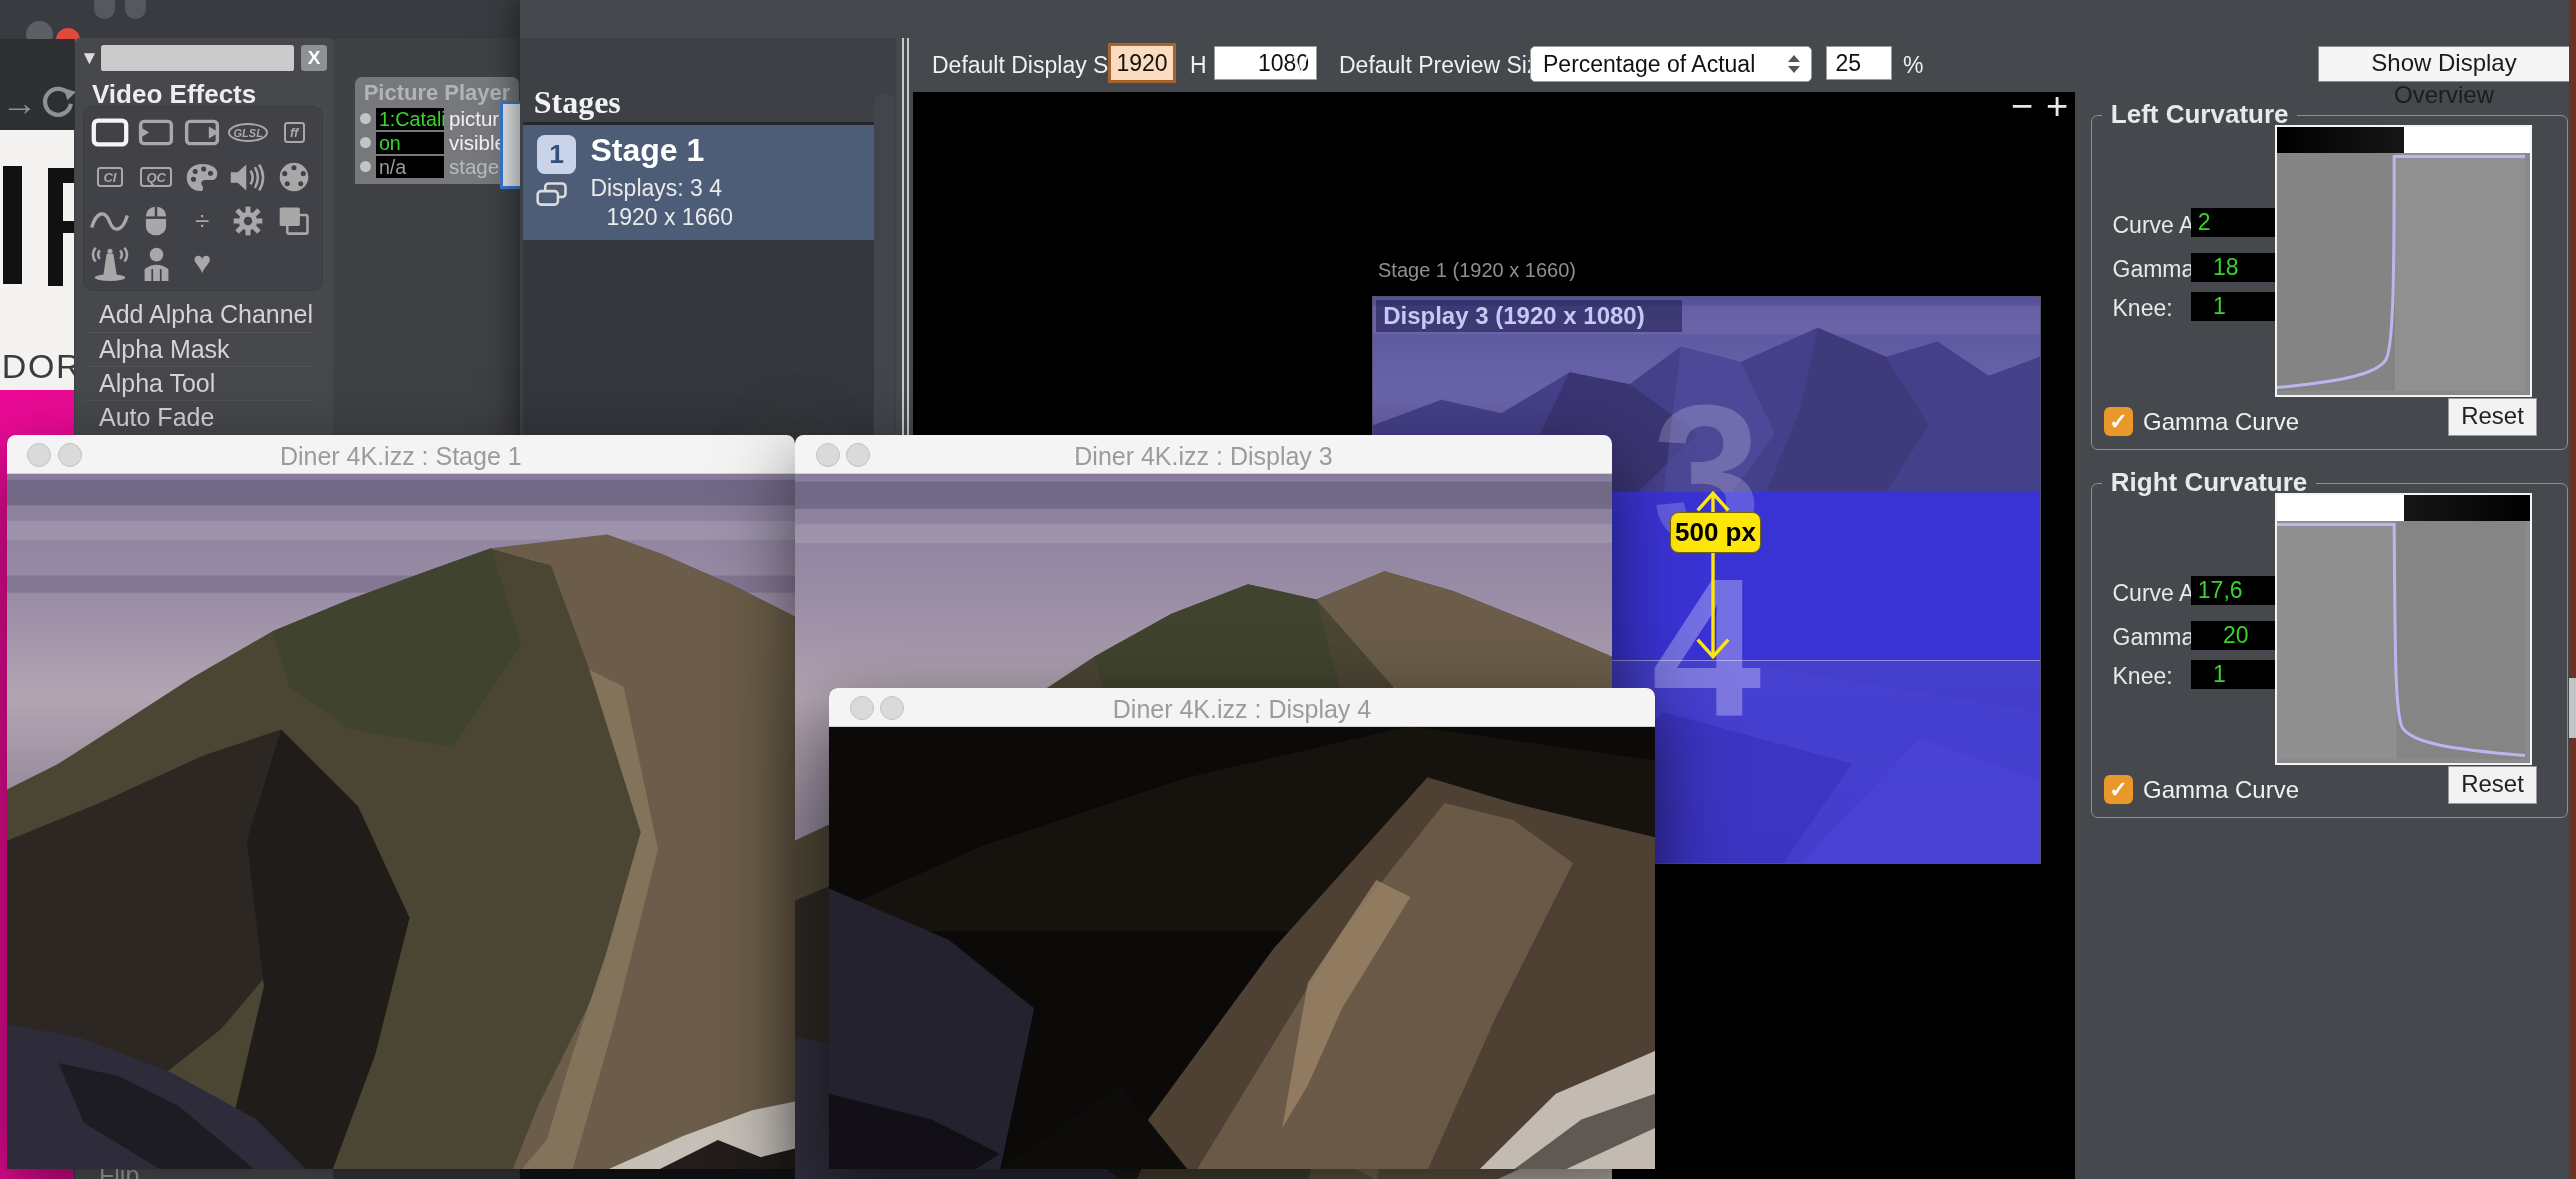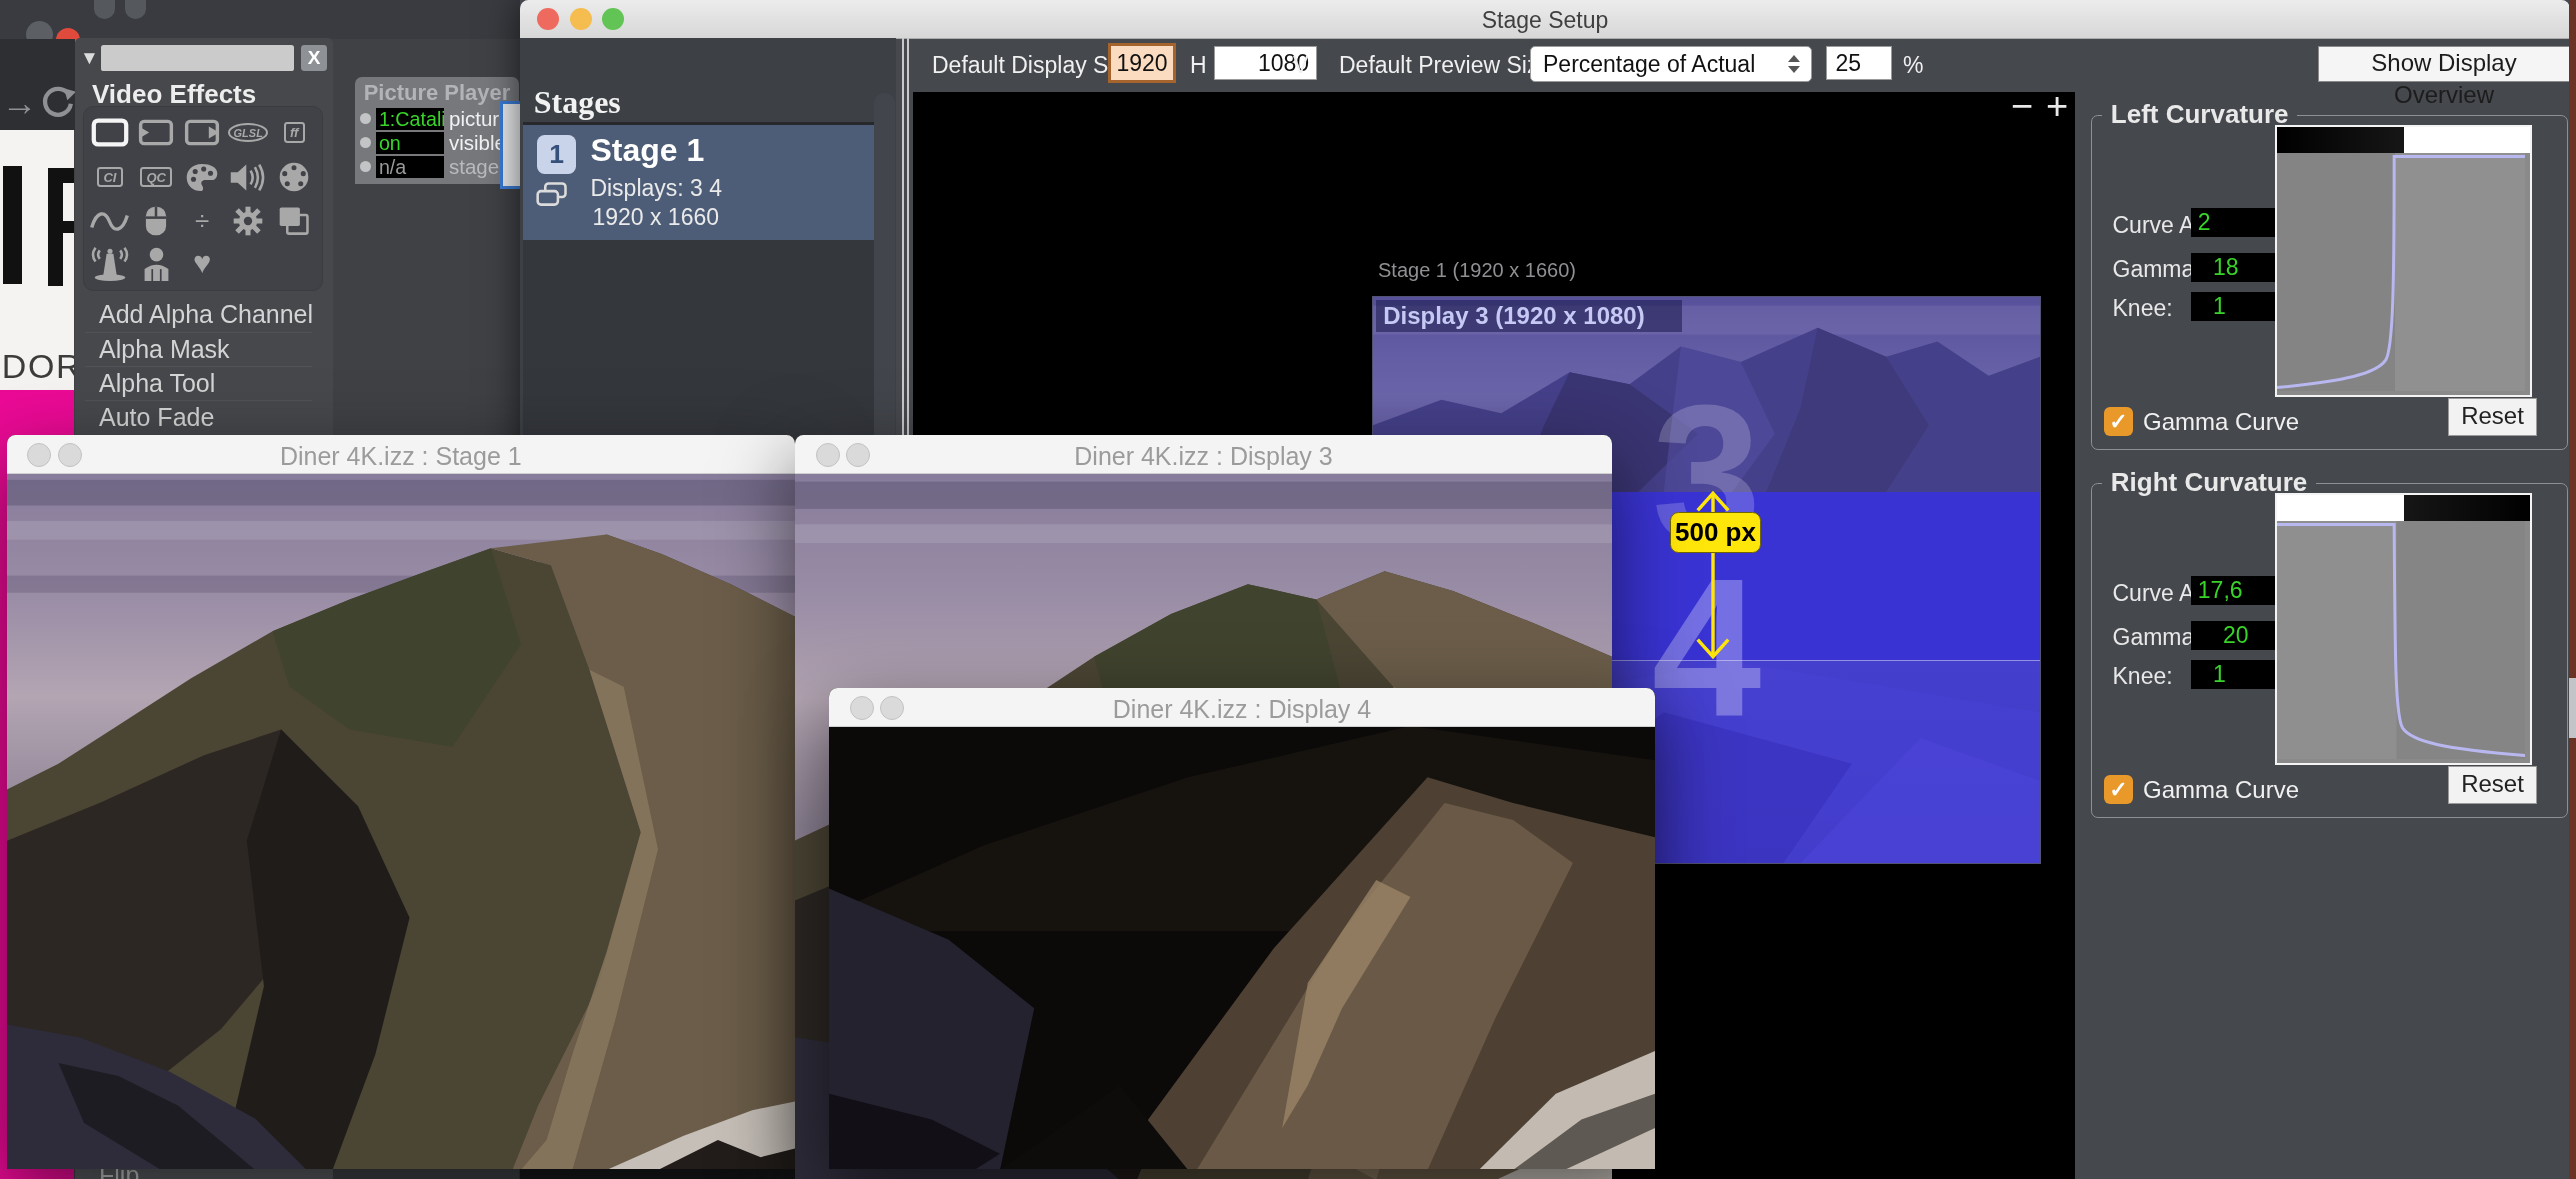--- a/index.html
+++ b/index.html
@@ -48,21 +48,21 @@
                border-bottom:0.9px solid #ababab;border-radius:8.5px 8.5px 0 0;}
   .tl{position:absolute;top:7.7px;width:22px;height:22px;border-radius:50%;}
   .ss-title{left:50%;top:6.8px;transform:translateX(-50%);font-size:23px;color:#3f3f3f;}
   .ss-sidebar{left:0;top:38px;width:376px;height:1142px;background:#3d4045;}
   .ss-stages{left:13.7px;top:46px;font-size:32px;font-weight:bold;color:#f2f2f2;font-family:Liberation Serif, serif;}
   .stage-row{left:3.4px;top:84px;width:369px;height:115px;background:#4d5d78;border-top:3.4px solid #26282c;}
   .stage-badge{position:absolute;left:13.7px;top:10.3px;width:39px;height:39px;background:#c9d4ea;border-radius:7.7px;
                color:#35507a;font-size:26.5px;font-weight:bold;text-align:center;line-height:39px;}
   .stage-name{position:absolute;left:67px;top:6.8px;font-size:32px;font-weight:bold;color:#fff;}
   .stage-sub1{position:absolute;left:67px;top:50px;font-size:23px;color:#eaeaea;}
-  .stage-sub2{position:absolute;left:69px;top:79px;font-size:23px;color:#eaeaea;text-align:center;}
+  .stage-sub2{position:absolute;left:83px;top:79px;font-size:23px;color:#eaeaea;text-align:center;}
   .sidebar-lower{left:3.4px;top:198px;width:369px;height:944px;background:#34373c;}
   .ss-scroll{left:354px;top:55px;width:20.5px;height:1111px;background:#42454b;border-radius:10.3px;}
   .splitline{top:38px;width:1.7px;height:1142px;background:#c9c9c9;}
   .ss-black{left:393px;top:92px;width:1162px;height:1087px;background:#000;}
   .tb-label{top:48px;height:34px;line-height:34px;font-size:23px;color:#f0f0f0;}
   .tb-field{top:46px;height:32px;background:#fff;border:0.9px solid #9a9a9a;font-size:23px;line-height:32px;
             text-align:center;color:#111;padding-left:36px;}
   .tb-field-focus{top:43px;height:34px;background:#fbdcc1;border:3.4px solid #a5642e;font-size:23px;
                   line-height:34px;text-align:center;color:#111;}
   .dd{top:46px;height:34px;background:#fff;border:0.9px solid #9a9a9a;border-radius:5.1px;font-size:23px;
@@ -295,26 +295,20 @@
     <div class="pp-dot"></div>
     <div class="pp-box">
         <span class="pp-val" style="color:#9a9a9a;">n/a</span>
       </div>
     <span class="pp-lab" style="color:#b9bbbf;">stage</span>
   </div>
 </div>
 <div class="abs pp-thumb"></div>
 
 <div class="abs" id="stage-setup">
-  <div class="abs ss-titlebar">
-    <div class="tl" style="left:17px;background:#ee6a5f;"></div>
-    <div class="tl" style="left:50px;background:#f5bd4f;"></div>
-    <div class="tl" style="left:82px;background:#61c454;"></div>
-    <div class="abs ss-title">Stage Setup</div>
-  </div>
 
   <div class="abs ss-sidebar">
     <div class="abs ss-stages">Stages</div>
     <div class="abs sidebar-lower"></div>
     <div class="abs stage-row">
       <div class="stage-badge">1</div>
       <div class="stage-name">Stage 1</div>
       <svg class="abs" style="left:12px;top:56px;" width="34" height="27" viewBox="0 0 40 32">
         <rect x="12" y="3" width="24" height="16" rx="4" fill="none" stroke="#dcdcdc" stroke-width="3"></rect>
         <rect x="3" y="12" width="24" height="16" rx="4" fill="#4d5d78" stroke="#dcdcdc" stroke-width="3"></rect>

